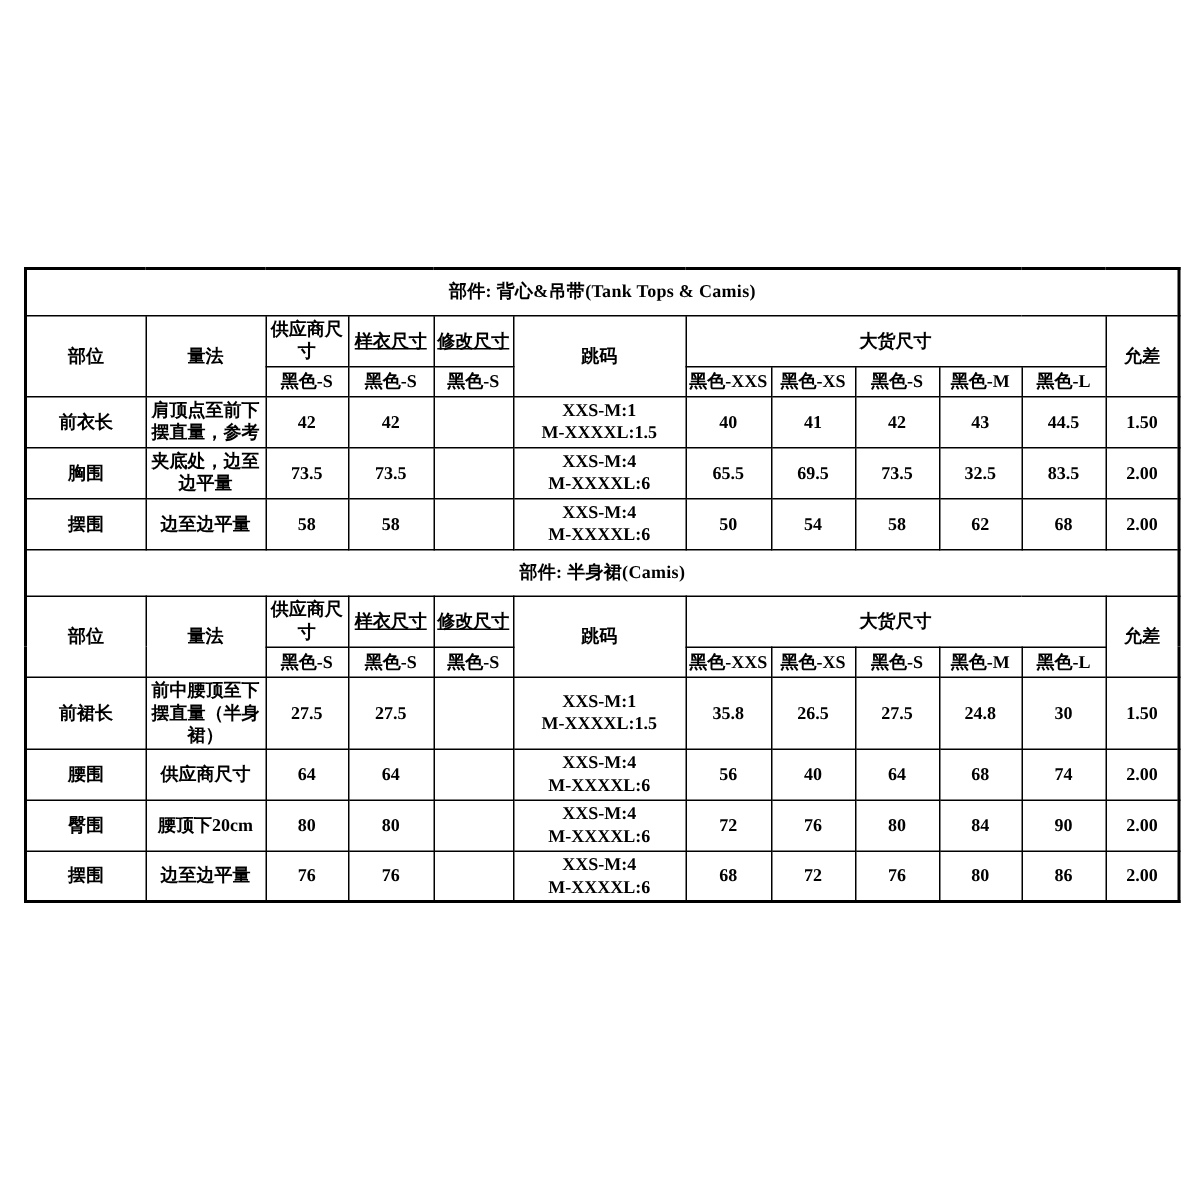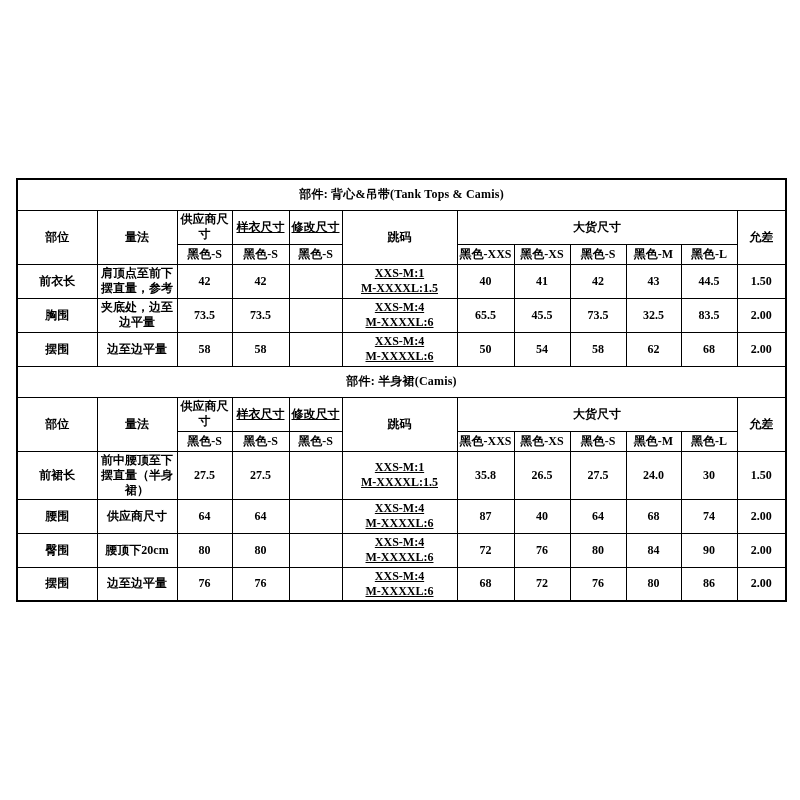--- a/index.html
+++ b/index.html
@@ -40,21 +40,20 @@
   }
   td.c-subsize {
     padding: 0 1px;
     white-space: nowrap;
   }
   td.c-grading {
     text-align: left;
     white-space: pre-line;
     padding-left: 2px;
     padding-right: 1px;
-    text-decoration: underline;
   }
   td.nowrap { white-space: nowrap; text-decoration: underline; }
 </style>
 </head>
 <body>
 
 <div class="sheet">
   <table class="spec">
     <colgroup>
       <col style="width:80px">
@@ -111,21 +110,21 @@
         </tr>
         <tr class="tr-data">
           <td>胸围</td>
           <td>夹底处，边至边平量</td>
           <td>73.5</td>
           <td>73.5</td>
           <td></td>
           <td class="c-grading">XXS-M:4
 M-XXXXL:6</td>
           <td>65.5</td>
-          <td>45.5</td>
+          <td>69.5</td>
           <td>73.5</td>
           <td>32.5</td>
           <td>83.5</td>
           <td>2.00</td>
         </tr>
         <tr class="tr-data">
           <td>摆围</td>
           <td>边至边平量</td>
           <td>58</td>
           <td>58</td>
@@ -166,33 +165,33 @@
           <td>前裙长</td>
           <td>前中腰顶至下摆直量（半身裙）</td>
           <td>27.5</td>
           <td>27.5</td>
           <td></td>
           <td class="c-grading">XXS-M:1
 M-XXXXL:1.5</td>
           <td>35.8</td>
           <td>26.5</td>
           <td>27.5</td>
-          <td>24.0</td>
+          <td>24.8</td>
           <td>30</td>
           <td>1.50</td>
         </tr>
         <tr class="tr-data">
           <td>腰围</td>
           <td>供应商尺寸</td>
           <td>64</td>
           <td>64</td>
           <td></td>
           <td class="c-grading">XXS-M:4
 M-XXXXL:6</td>
-          <td>87</td>
+          <td>56</td>
           <td>40</td>
           <td>64</td>
           <td>68</td>
           <td>74</td>
           <td>2.00</td>
         </tr>
         <tr class="tr-data">
           <td>臀围</td>
           <td>腰顶下20cm</td>
           <td>80</td>

